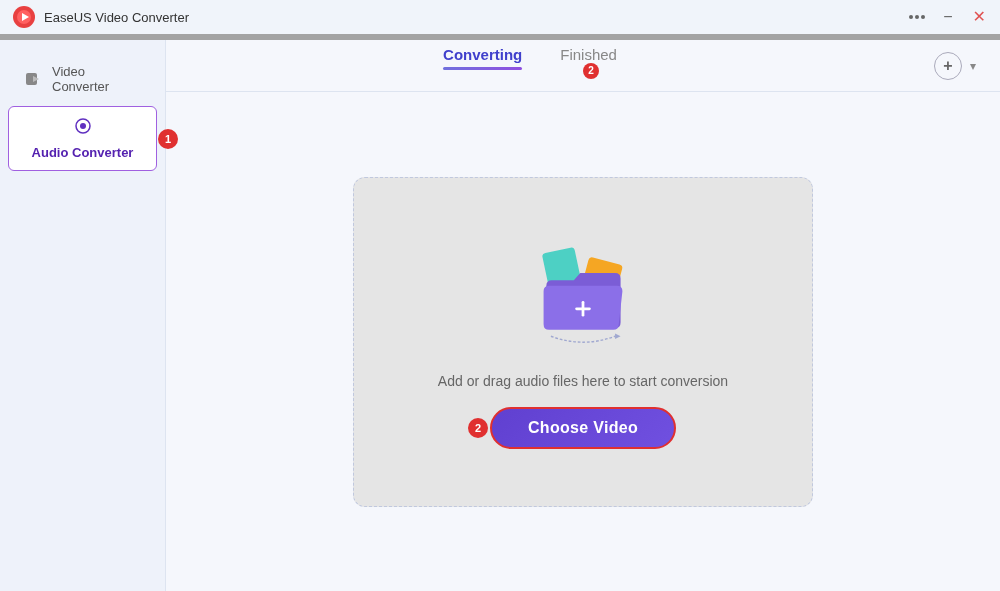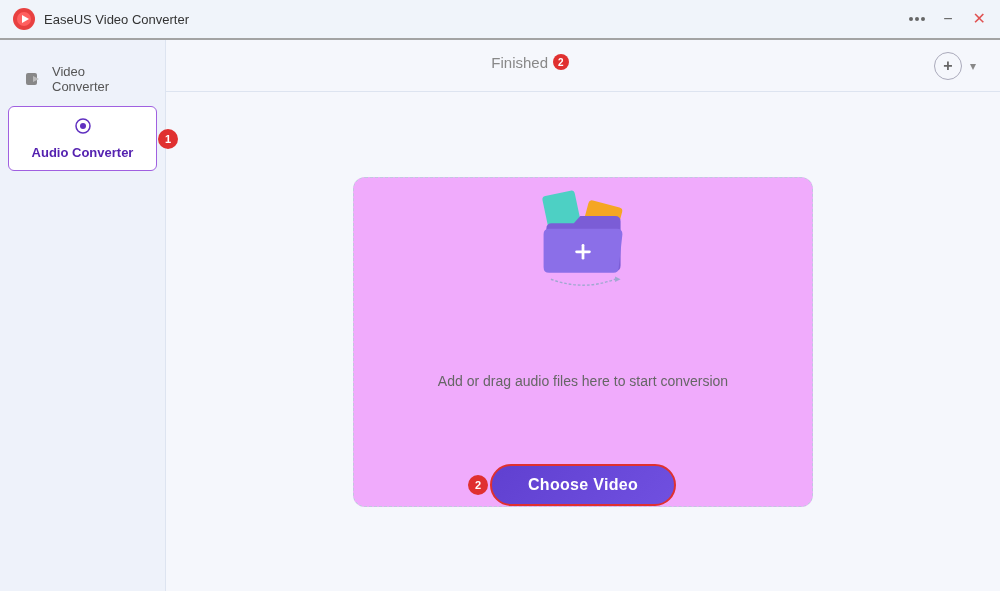--- a/index.html
+++ b/index.html
@@ -14,21 +14,21 @@
     }
 
     
     .title-bar {
       display: flex;
       align-items: center;
       background: #f0f4fa;
       height: 40px;
       padding: 0 12px;
       flex-shrink: 0;
-      border-bottom: 2px solid #a3a3a3;
+      border-bottom: 6px solid #a3a3a3;
     }
     .title-bar-logo {
       width: 24px;
       height: 24px;
       margin-right: 8px;
     }
     .title-bar-title {
       font-size: 13px;
       color: #333;
       flex: 1;
@@ -177,20 +177,21 @@
       padding: 0 5px;
       height: 16px;
       font-size: 10px;
       font-weight: bold;
       margin-left: 5px;
       vertical-align: middle;
     }
     .tab-with-badge {
       display: flex;
       align-items: center;
+      flex-direction: column;
     }
     .tab-actions {
       display: flex;
       align-items: center;
       gap: 4px;
       margin-left: auto;
     }
     .tab-action-btn {
       width: 28px;
       height: 28px;
@@ -218,29 +219,29 @@
     .content {
       flex: 1;
       display: flex;
       align-items: center;
       justify-content: center;
       padding: 20px;
     }
 
     
     .drop-zone {
-      background: #f0abfc;
+      background: #e5e5e5;
       border: 1.5px dashed #c0c8de;
       border-radius: 12px;
       width: 460px;
       height: 330px;
       display: flex;
       flex-direction: column;
       align-items: center;
-      justify-content: space-between;
+      justify-content: center;
       gap: 18px;
     }
 
     
     .folder-illustration {
       width: 140px;
       height: 120px;
       position: relative;
       display: flex;
       align-items: center;
@@ -353,20 +354,24 @@
       <span class="sidebar-item-label">Audio Converter</span>
       <div class="step-badge-sidebar">1</div>
     </div>
 
   </div>
 
   <div class="main">
 
     <div class="tab-bar">
       <div class="tabs">
+        <div class="tab active">
+          <span class="tab-label">Converting</span>
+          <div class="tab-underline"></div>
+        </div>
         <div class="tab">
           <div class="tab-with-badge">
             <span class="tab-label">Finished</span>
             <span class="tab-badge">2</span>
           </div>
           <div class="tab-underline"></div>
         </div>
       </div>
       <div class="tab-actions">
         <button class="tab-action-btn">+</button>

